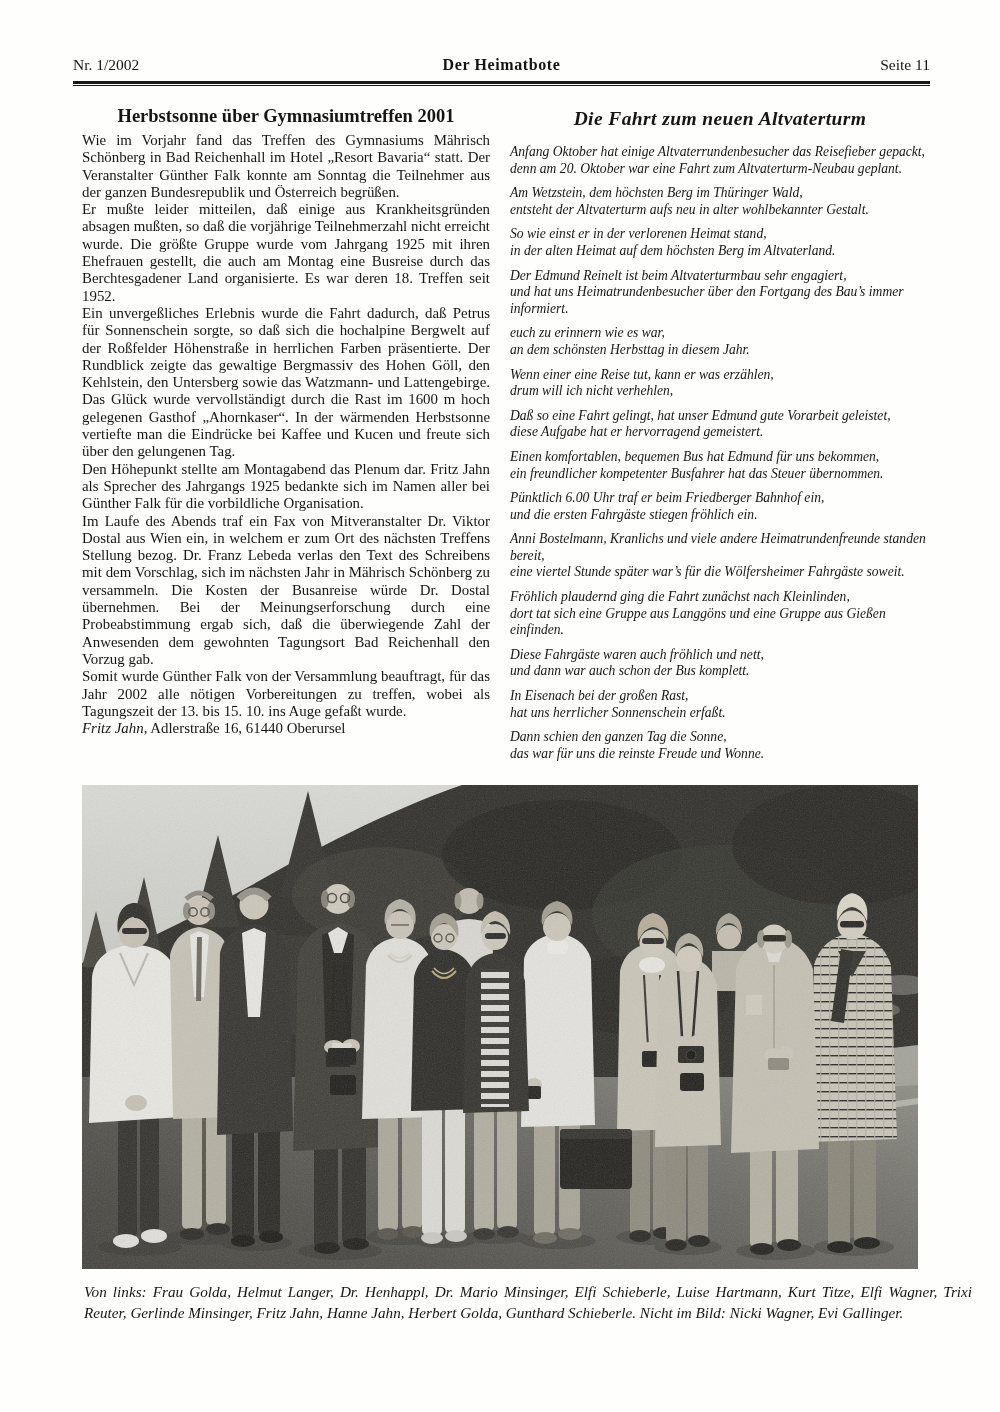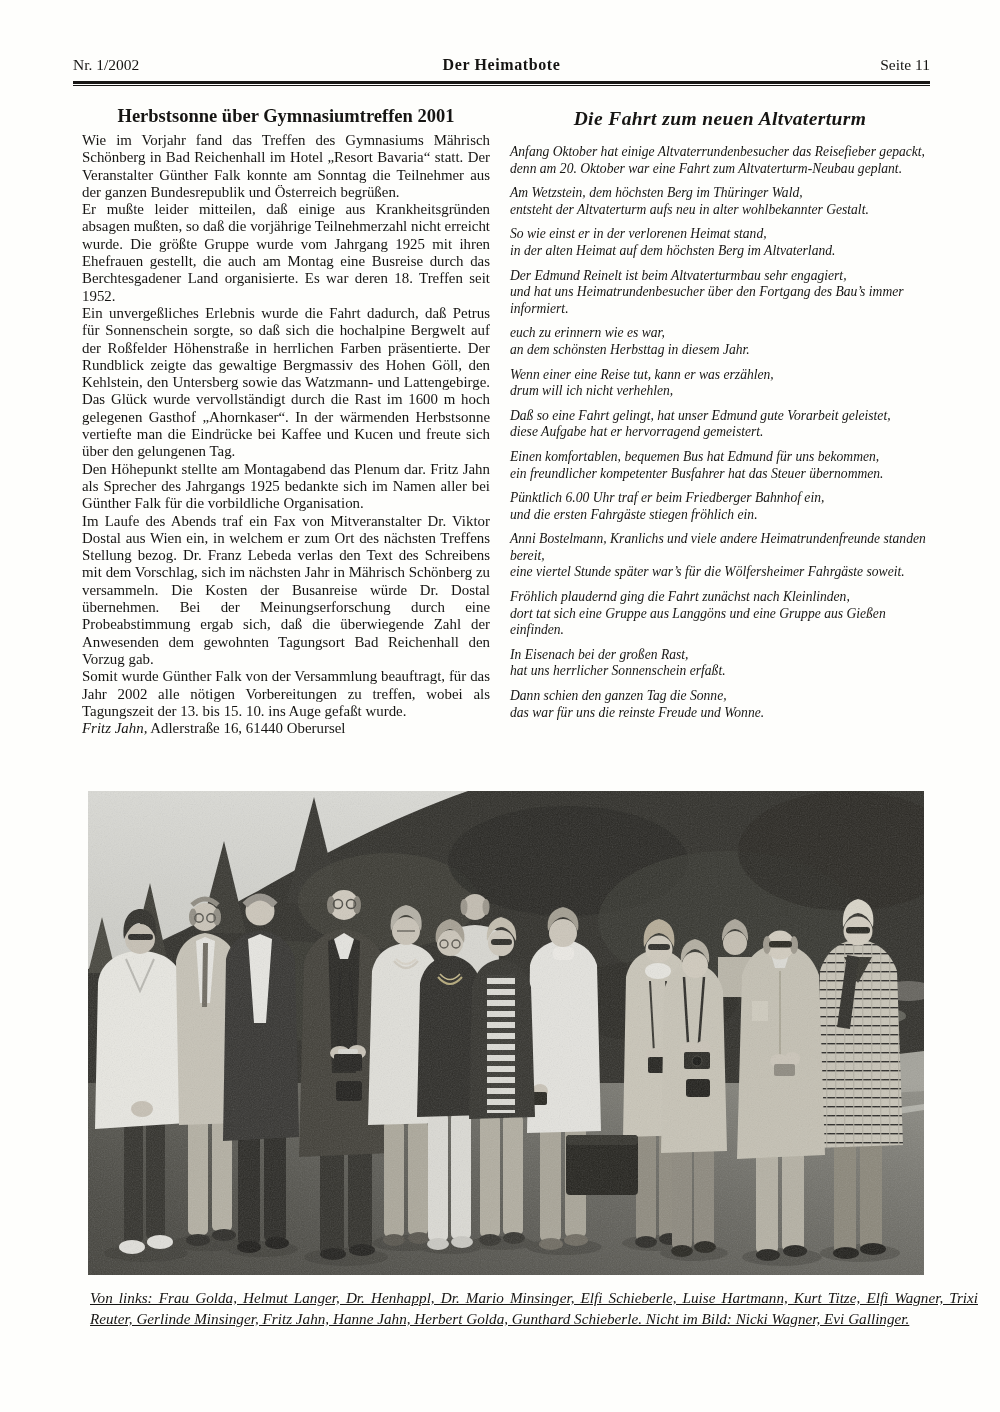--- a/index.html
+++ b/index.html
@@ -49,21 +49,21 @@
     margin:4px 0 14px 0;
     font-size:19.5px;font-weight:bold;font-style:italic;text-align:center;
     letter-spacing:.4px;
   }
   .stanza{
     margin:0 0 8px 0;
     font-size:13.6px;line-height:16.6px;
     font-style:italic;
   }
   
-  .photo-figure{position:absolute;top:783px;left:80px;width:890px;margin:8px;text-decoration:underline;}
+  .photo-figure{position:absolute;top:783px;left:80px;width:890px;margin:2px;}
   .photo{width:836px;height:484px;background:#8b8a84;}
   .photo svg{display:block;width:836px;height:484px;}
   .photo-caption{
     margin:12px 0 0 2px;
     font-size:15.2px;line-height:21px;
     font-style:italic;text-align:justify;
   }
 </style>
 </head>
 <body>
@@ -103,20 +103,21 @@
           <p class="stanza">Am Wetzstein, dem höchsten Berg im Thüringer Wald,<br>entsteht der Altvaterturm aufs neu in alter wohlbekannter Gestalt.</p>
           <p class="stanza">So wie einst er in der verlorenen Heimat stand,<br>in der alten Heimat auf dem höchsten Berg im Altvaterland.</p>
           <p class="stanza">Der Edmund Reinelt ist beim Altvaterturmbau sehr engagiert,<br>und hat uns Heimatrundenbesucher über den Fortgang des Bau’s immer informiert.</p>
           <p class="stanza">euch zu erinnern wie es war,<br>an dem schönsten Herbsttag in diesem Jahr.</p>
           <p class="stanza">Wenn einer eine Reise tut, kann er was erzählen,<br>drum will ich nicht verhehlen,</p>
           <p class="stanza">Daß so eine Fahrt gelingt, hat unser Edmund gute Vorarbeit geleistet,<br>diese Aufgabe hat er hervorragend gemeistert.</p>
           <p class="stanza">Einen komfortablen, bequemen Bus hat Edmund für uns bekommen,<br>ein freundlicher kompetenter Busfahrer hat das Steuer übernommen.</p>
           <p class="stanza">Pünktlich 6.00 Uhr traf er beim Friedberger Bahnhof ein,<br>und die ersten Fahrgäste stiegen fröhlich ein.</p>
           <p class="stanza">Anni Bostelmann, Kranlichs und viele andere Heimatrundenfreunde standen bereit,<br>eine viertel Stunde später war’s für die Wölfersheimer Fahrgäste soweit.</p>
           <p class="stanza">Fröhlich plaudernd ging die Fahrt  zunächst nach Kleinlinden,<br>dort tat sich eine Gruppe aus Langgöns und eine Gruppe aus Gießen einfinden.</p>
+          <p class="stanza">Diese Fahrgäste waren auch fröhlich und nett,<br>und dann war auch schon der Bus komplett.</p>
           <p class="stanza">In Eisenach bei der großen Rast,<br>hat uns herrlicher Sonnenschein erfaßt.</p>
           <p class="stanza">Dann schien den ganzen Tag die Sonne,<br>das war für uns die reinste Freude und Wonne.</p>
         </div>
     </section>
   </main>
 
   <figure class="photo-figure">
     <div class="photo">
       <svg viewBox="0 0 836 484" preserveAspectRatio="none">
         <defs>

